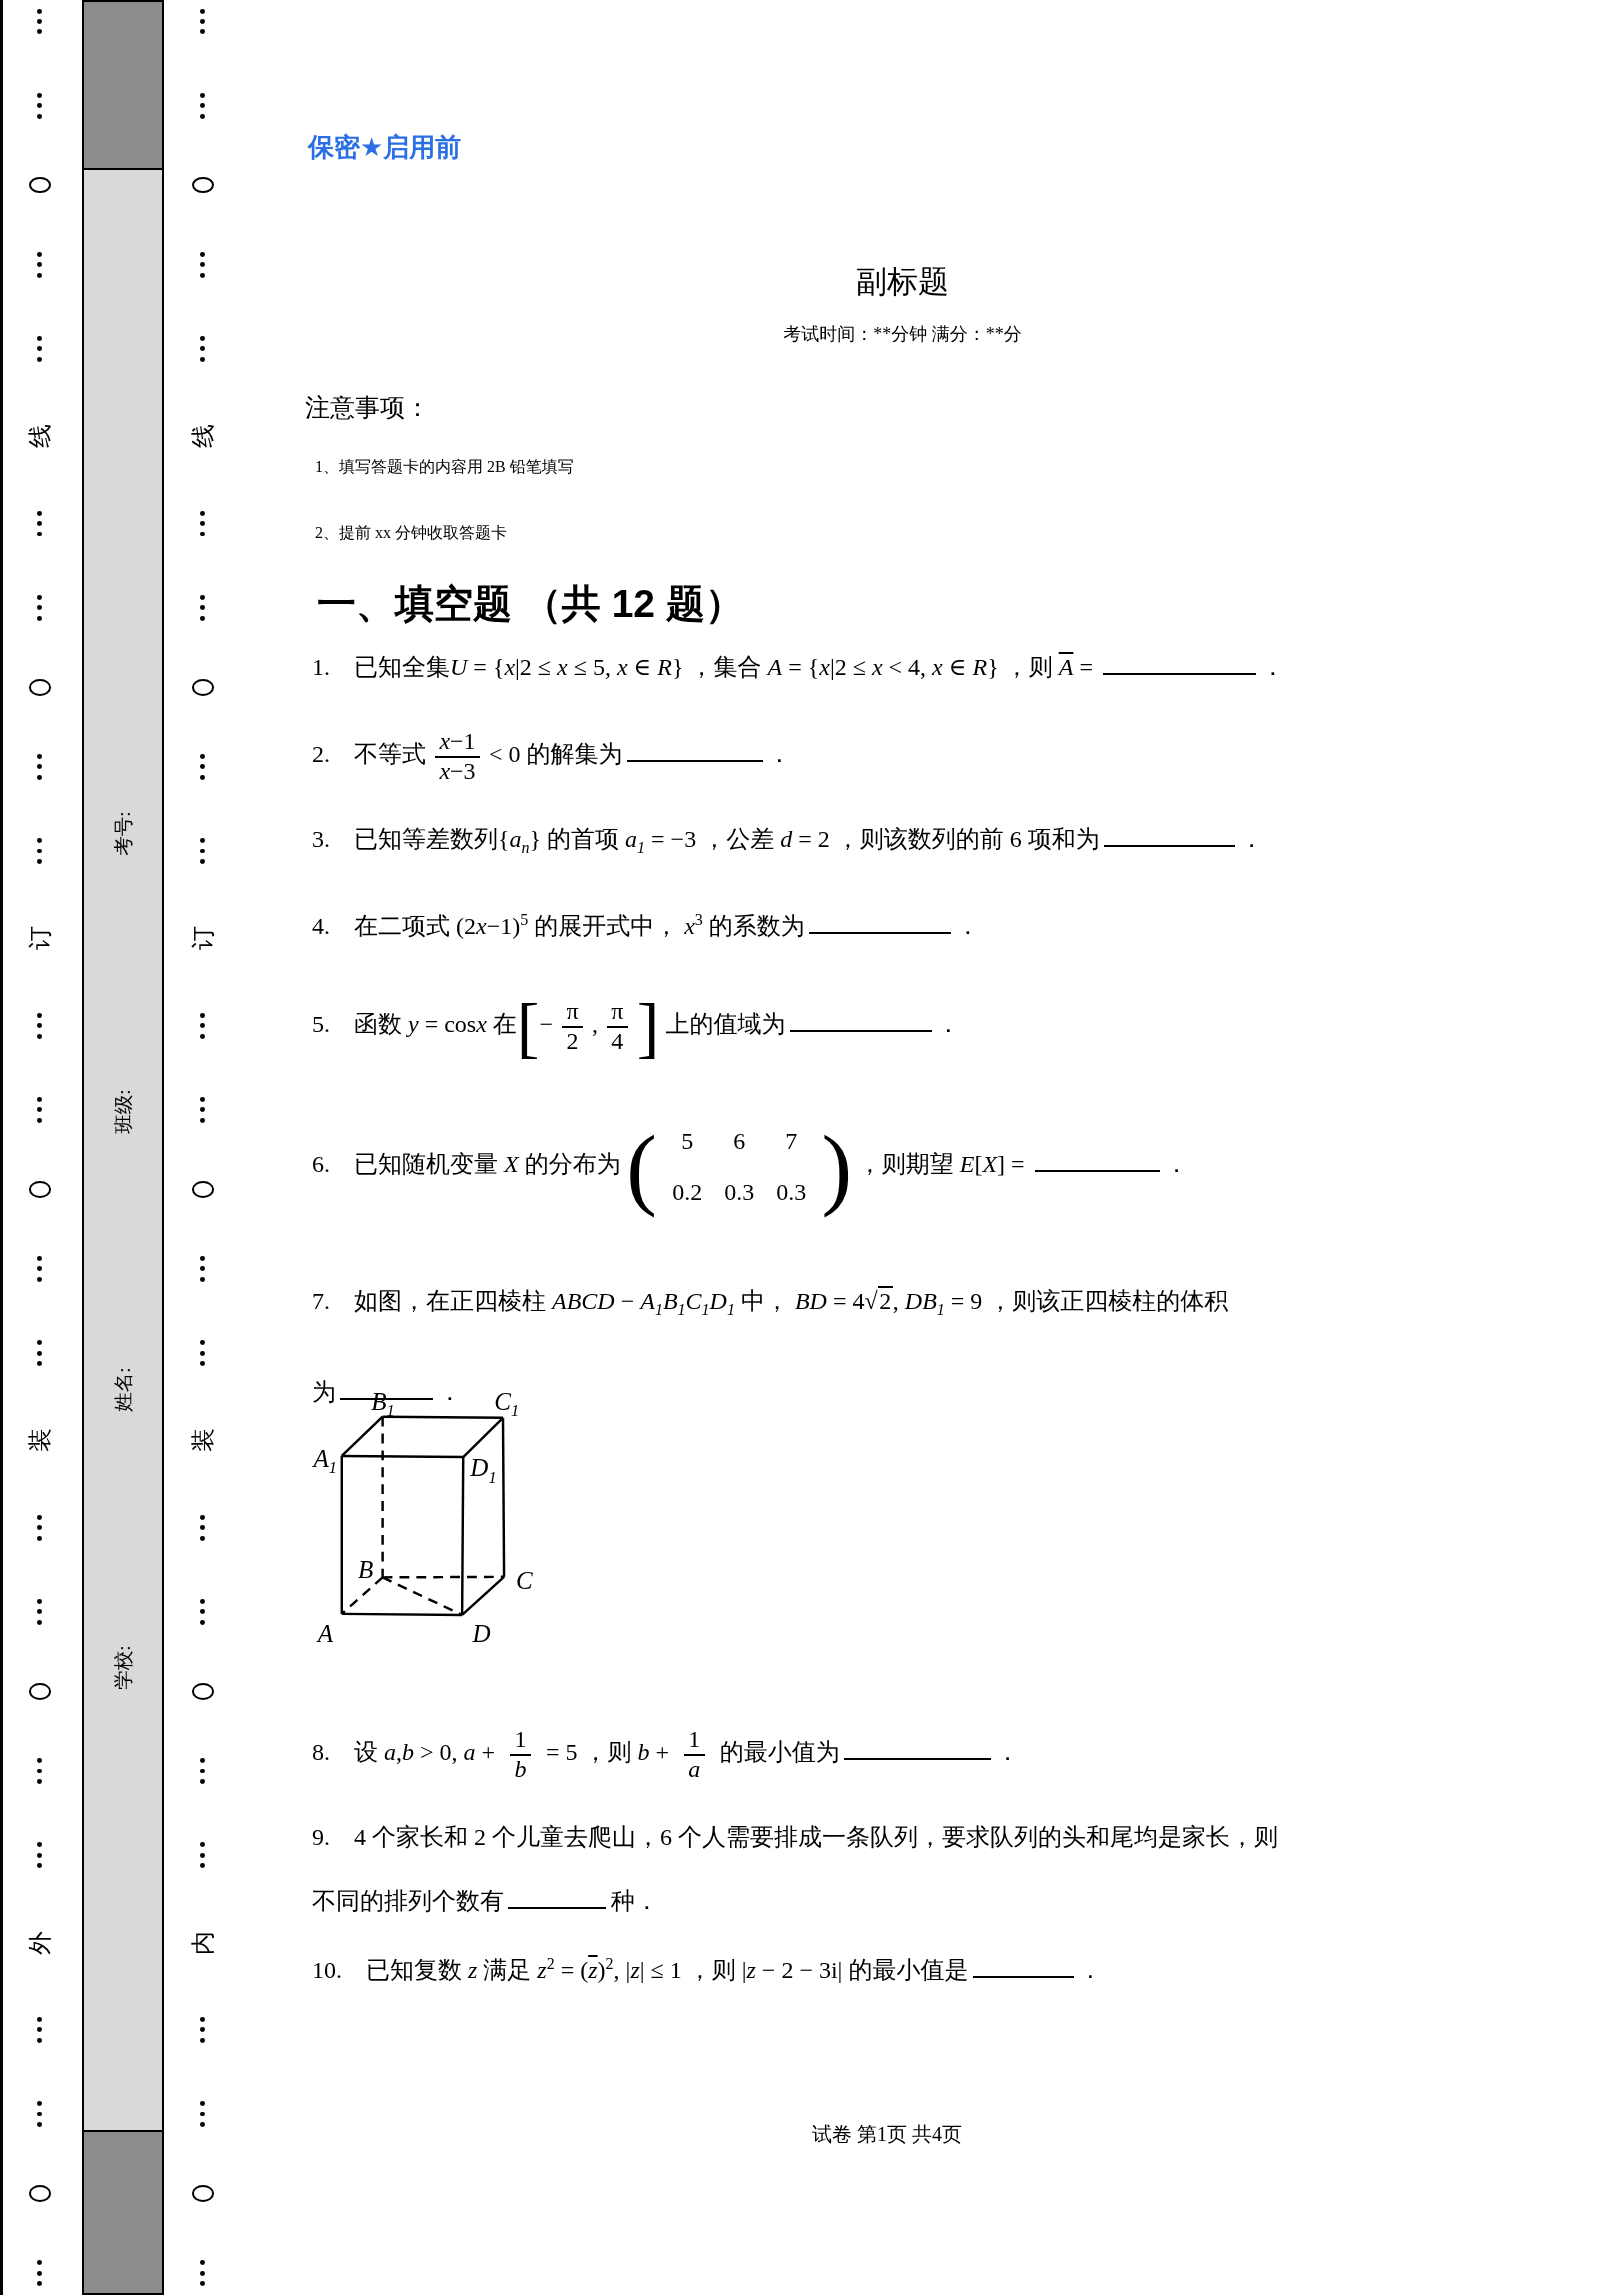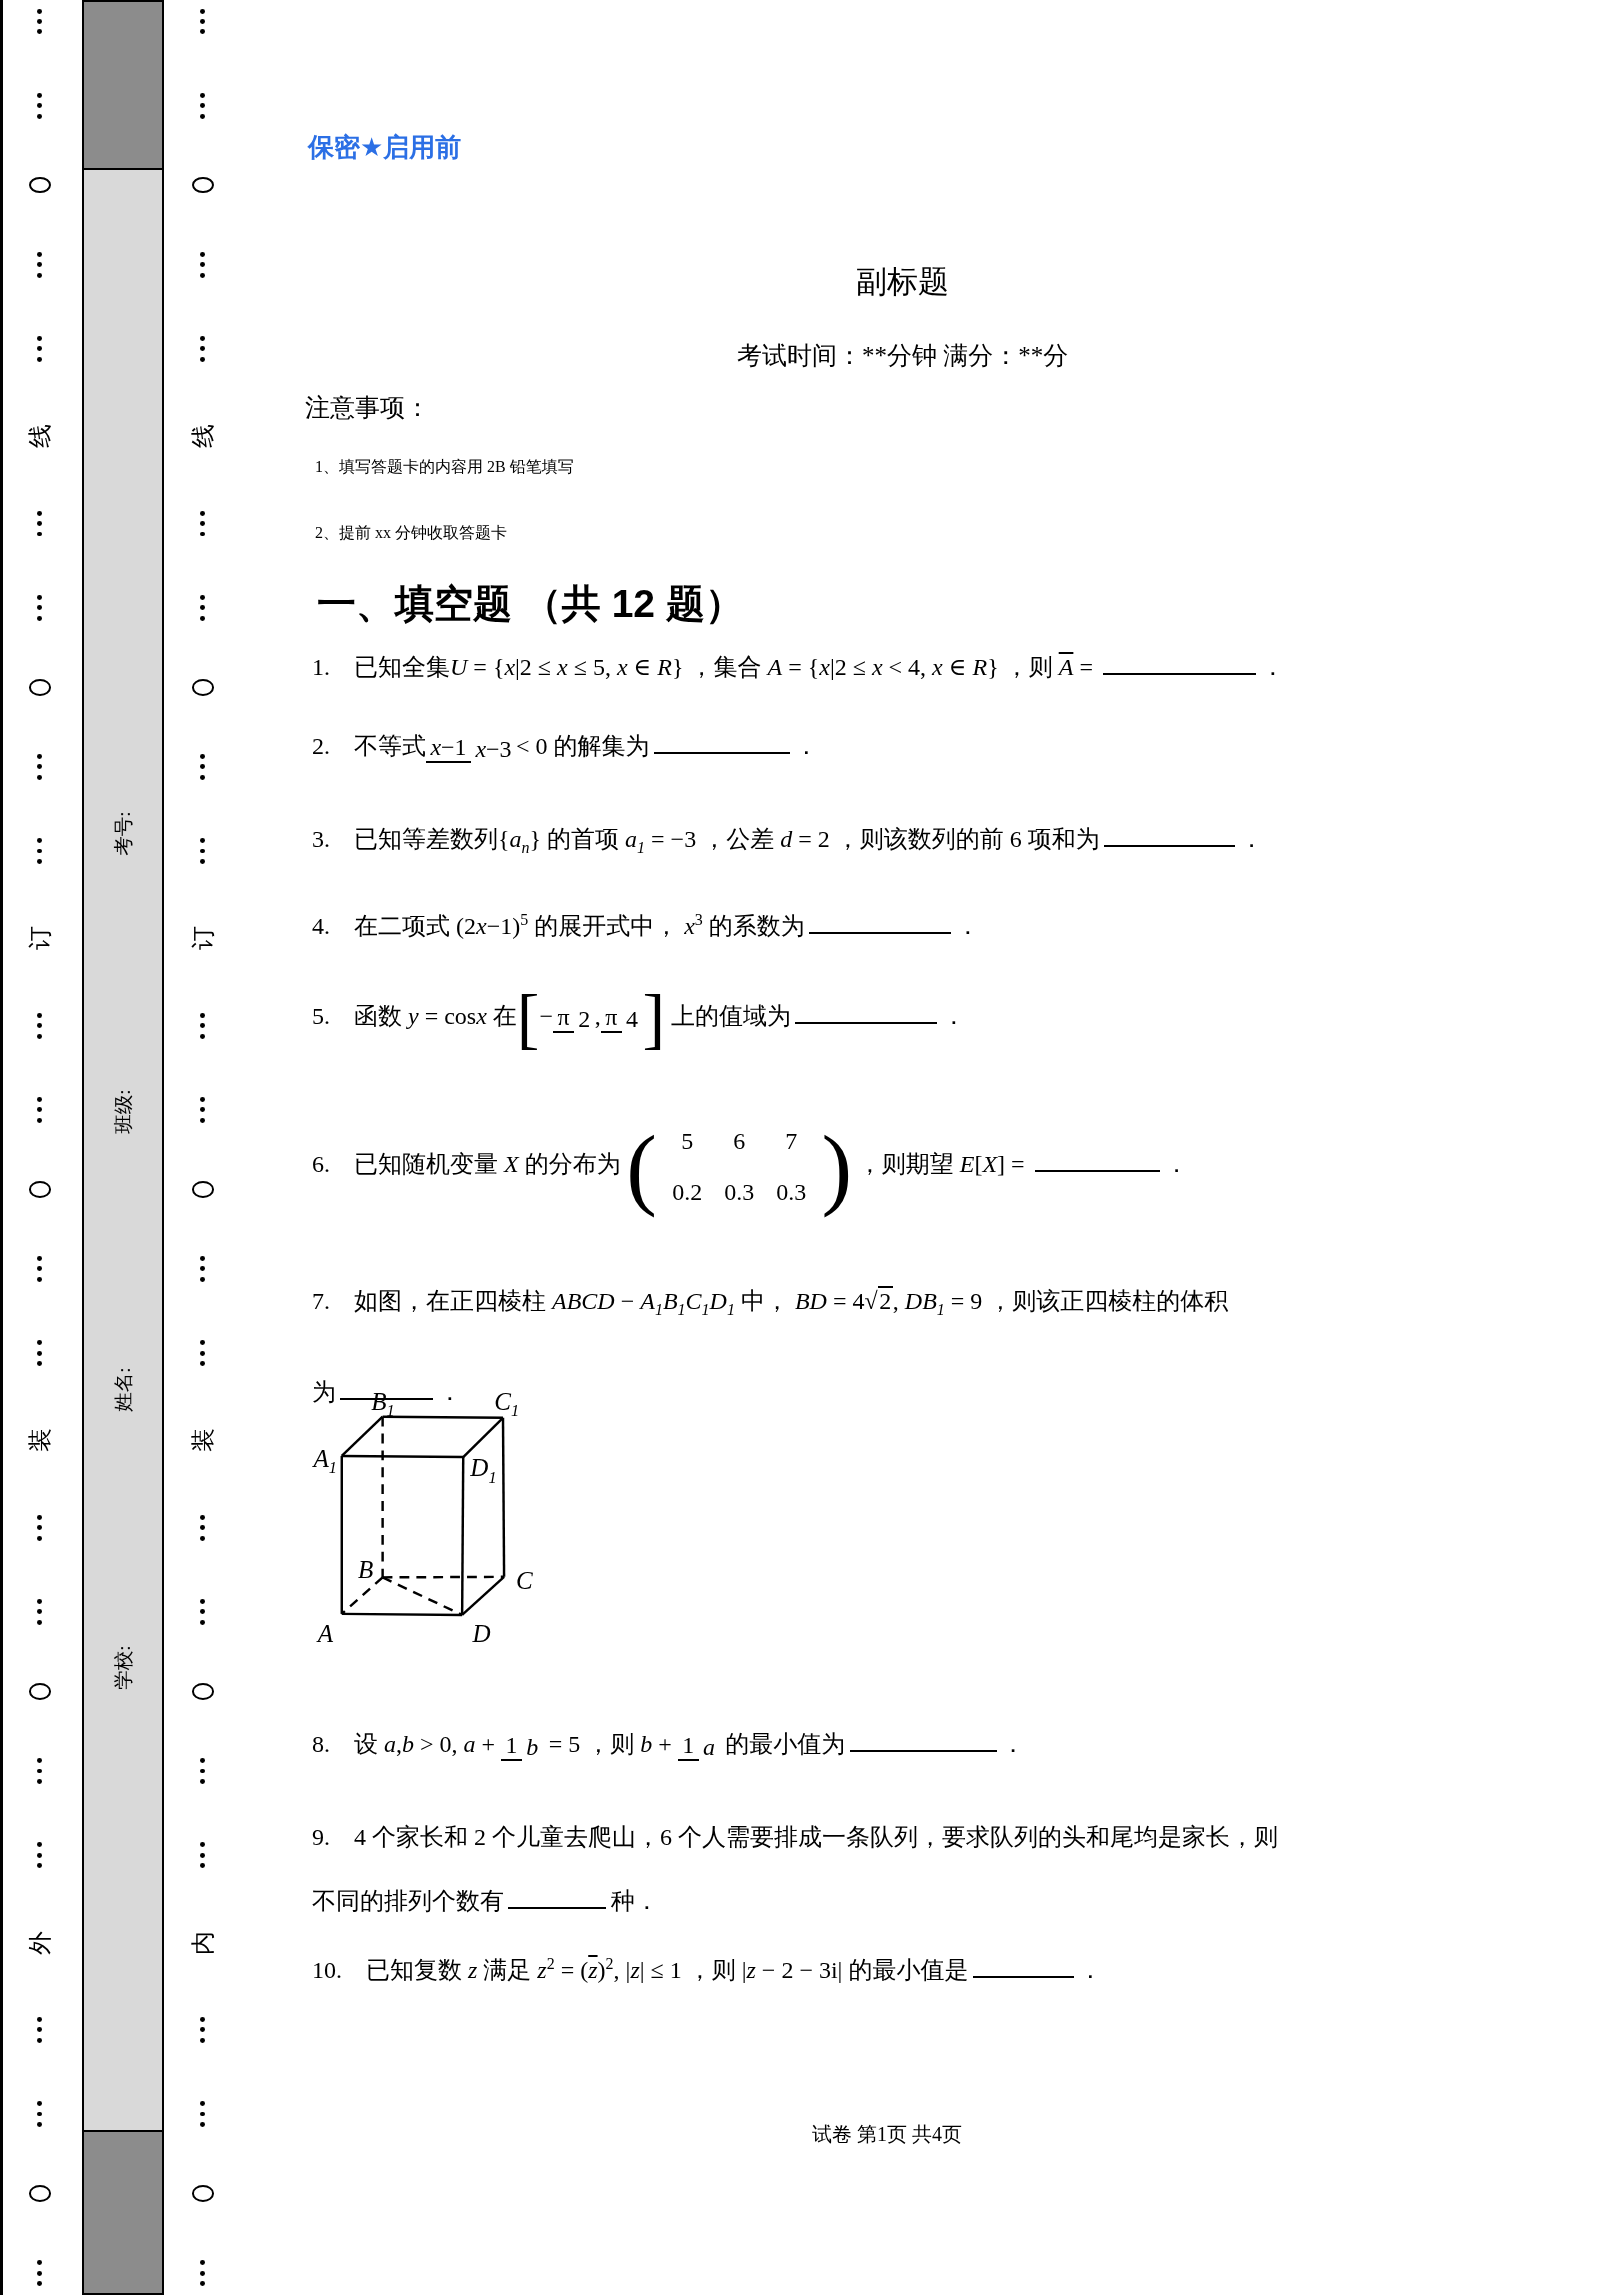--- a/index.html
+++ b/index.html
@@ -21,33 +21,33 @@
   
   .bar{position:absolute;left:82px;top:0;width:82px;height:2295px;background:var(--bar-light,#D9D9D9);border-left:2.7px solid #000;border-right:2.7px solid #000;box-sizing:border-box;}
   .bar-top{position:absolute;left:82px;top:0;width:82px;height:170px;background:var(--bar-dark,#8C8C8C);border:2.7px solid #000;box-sizing:border-box;}
   .bar-bottom{position:absolute;left:82px;top:2130px;width:82px;height:165px;background:var(--bar-dark,#8C8C8C);border:2.7px solid #000;box-sizing:border-box;}
   .bar-label{position:absolute;left:83px;width:80px;text-align:center;font-size:19.6px;transform:rotate(-90deg);white-space:nowrap;}
 
   
   .secret{position:absolute;left:308px;top:130px;font-family:"Liberation Sans","DejaVu Sans",sans-serif;font-weight:bold;font-size:26px;color:var(--secret-blue,#2B6FE5);}
   .title{position:absolute;left:327px;top:189px;width:1243px;margin:0;font-family:"Liberation Sans","DejaVu Sans",sans-serif;font-weight:bold;font-size:36px;letter-spacing:0.5px;}
   .subtitle{position:absolute;left:240px;top:261px;width:1325px;text-align:center;font-size:31px;}
-  .examinfo{position:absolute;left:240px;top:339px;width:1325px;text-align:center;font-size:25px;}
+  .examinfo{position:absolute;left:240px;top:322px;width:1325px;text-align:center;font-size:18px;}
   .notice{position:absolute;left:305px;top:391px;font-size:25px;}
   .notice-item{position:absolute;left:315px;font-size:16px;}
   .section{position:absolute;left:317px;top:577px;font-family:"Liberation Sans","DejaVu Sans",sans-serif;font-weight:bold;font-size:39px;}
 
   
   .q{position:absolute;left:312px;width:1260px;font-size:24px;line-height:1.5;}
   .qnum{margin-right:24px;}
   .q i{font-family:"Liberation Serif","DejaVu Serif",serif;}
   sub{font-size:16px;}
   sup{font-size:16px;}
   .ov{text-decoration:overline;}
-  .fr{display:inline-flex;flex-direction:row;align-items:flex-end;vertical-align:middle;margin:0 0;line-height:1.15;}
+  .fr{display:inline-flex;flex-direction:column;align-items:flex-start;vertical-align:middle;margin:0 9px;line-height:1.15;}
   .fr .n{border-bottom:2.2px solid #000;padding:0 4.4px;}
   .fr .d{padding:0 4.4px;}
   .sqrt .rad{border-top:2.2px solid #000;padding:0 1.6px;}
   .blank{display:inline-block;height:4.4px;border-bottom:2.7px solid #000;margin:0 4.4px;vertical-align:baseline;}
   .big{font-size:68px;line-height:0;vertical-align:middle;font-weight:normal;}
   .mat{display:inline-flex;align-items:center;vertical-align:middle;margin:0 5.5px;}
   .mat .paren{font-size:92px;line-height:0;vertical-align:middle;}
   .mgrid{display:inline-flex;flex-direction:column;gap:15.3px;margin:0 4.4px;}
   .mrow{display:grid;grid-template-columns:repeat(3,52px);text-align:center;}
 

